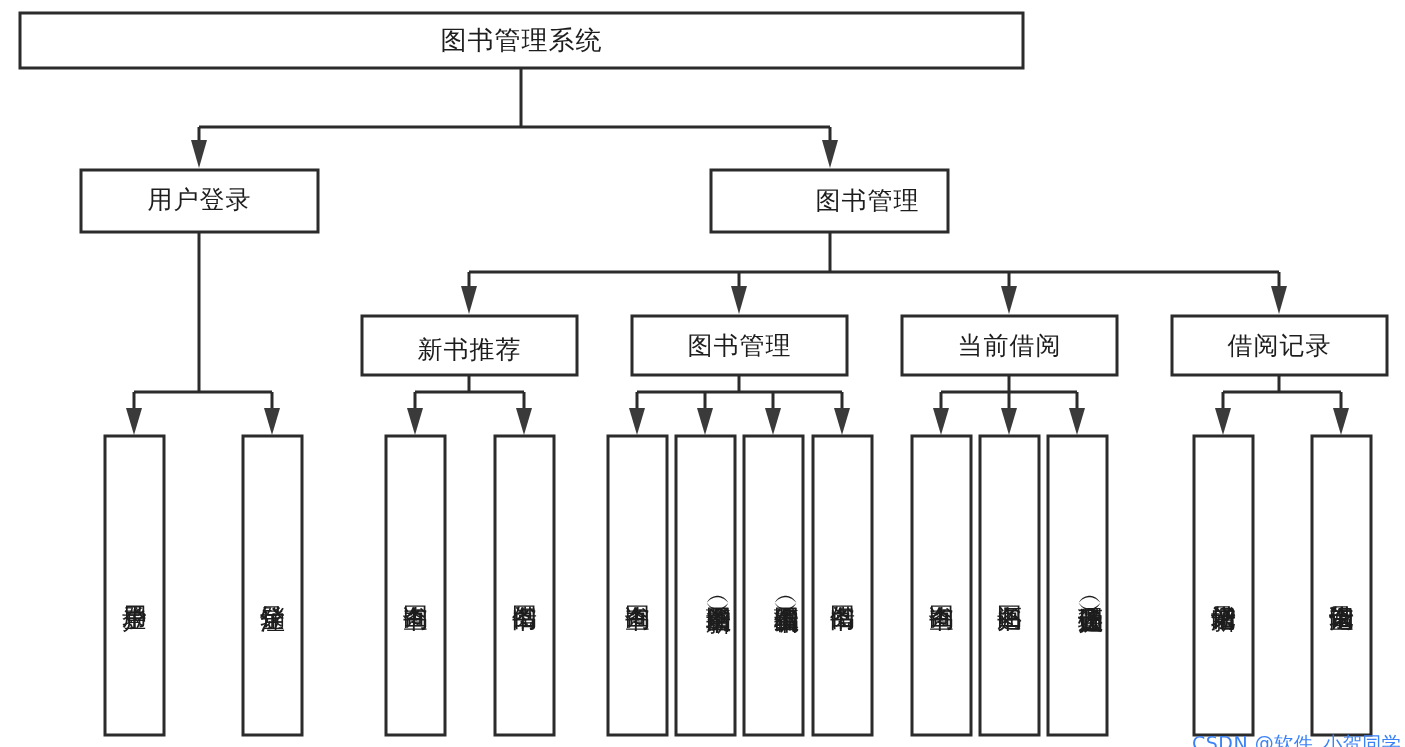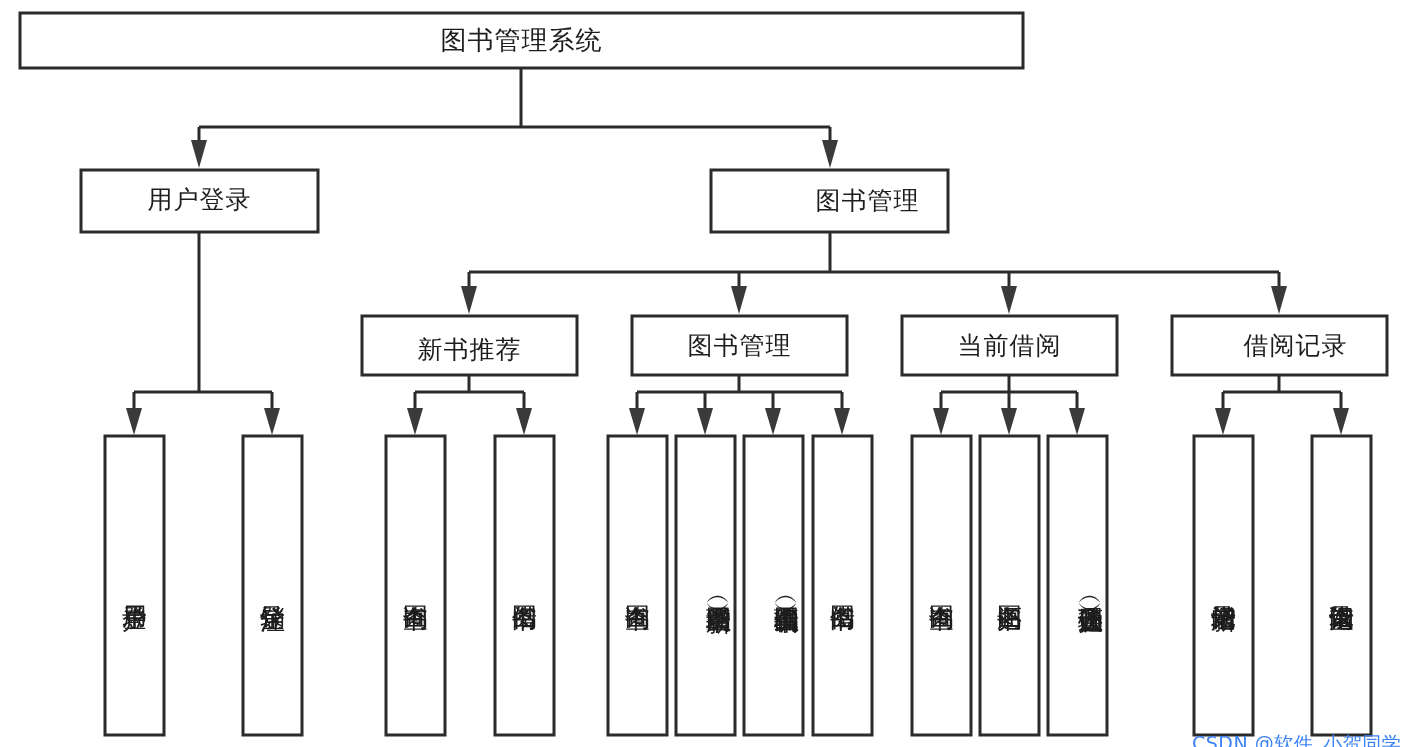--- a/index.html
+++ b/index.html
@@ -195,21 +195,21 @@
   </svg>
 
   <div class="label-h title" style="left:20px; top:13px; width:1003px; height:55px;">图书管理系统</div>
 
   <div class="label-h" style="left:81px; top:170px; width:237px; height:60px;">用户登录</div>
   <div class="label-h" style="left:711px; top:170px; width:237px; height:62px;padding-left:38px;">图书管理</div>
 
   <div class="label-h" style="left:362px; top:316px; width:215px; height:72px;font-family:Liberation Mono, monospace;">新书推荐</div>
   <div class="label-h" style="left:632px; top:316px; width:215px; height:59px;">图书管理</div>
   <div class="label-h" style="left:902px; top:316px; width:215px; height:59px;text-align:right;">当前借阅</div>
-  <div class="label-h" style="left:1172px; top:316px; width:215px; height:59px;padding-left:16px;">借阅记录</div>
+  <div class="label-h" style="left:1172px; top:316px; width:215px; height:59px;">借阅记录</div>
 
   <div class="label-v center-v" style="left:105px; top:436px; width:59px; height:299px;">用户登录</div>
   <div class="label-v center-v" style="left:243px; top:436px; width:59px; height:299px;">注销登录</div>
 
   <div class="label-v center-v" style="left:386px; top:436px; width:59px; height:299px;">查询图书</div>
   <div class="label-v center-v" style="left:495px; top:436px; width:59px; height:299px;">借阅图书</div>
 
   <div class="label-v center-v" style="left:608px; top:436px; width:59px; height:299px;">查询图书</div>
   <div class="label-v" style="left:676px; top:441px; width:59px; height:294px;">新增图书（管理员）</div>
   <div class="label-v" style="left:744px; top:441px; width:59px; height:294px;">编辑图书（管理员）</div>

